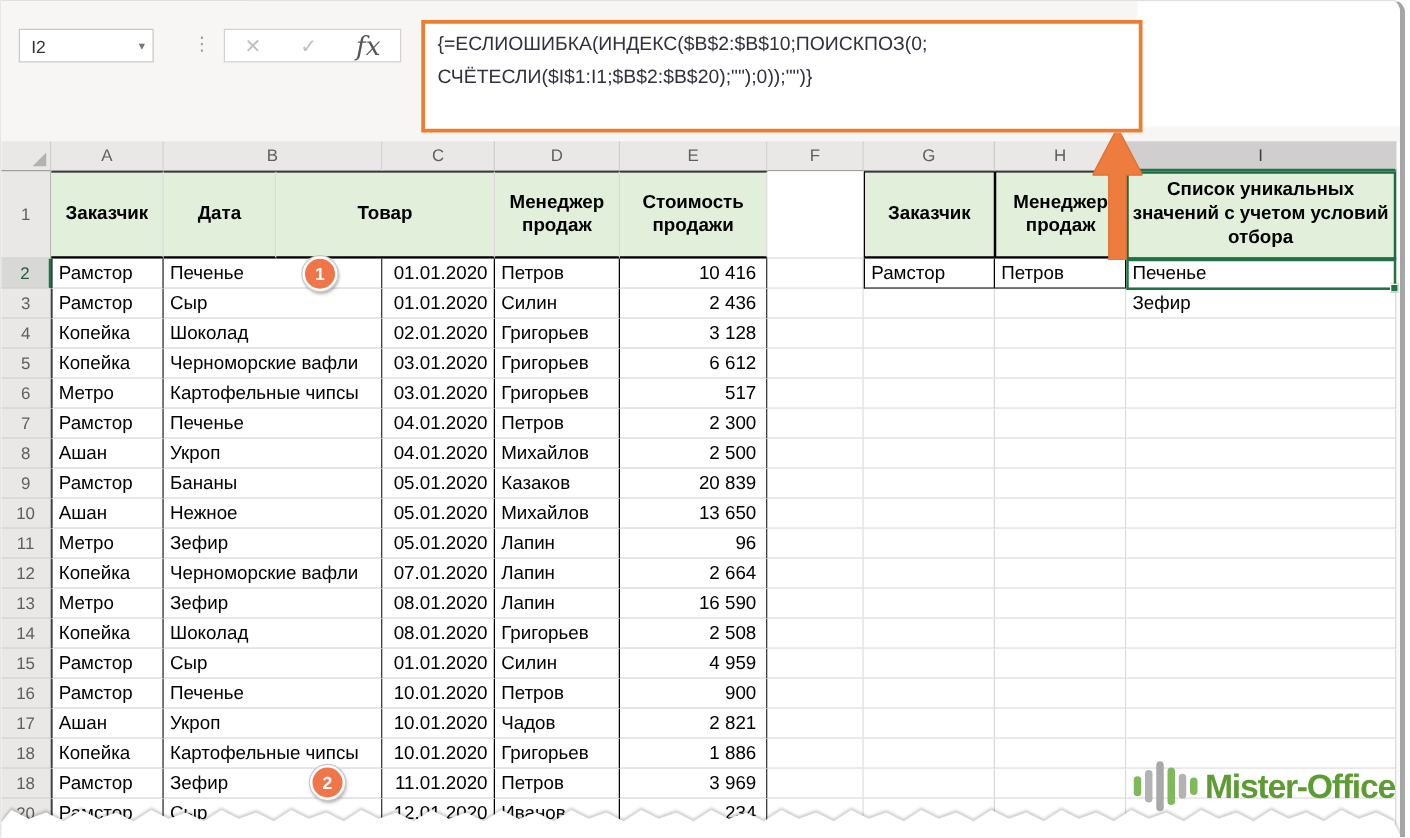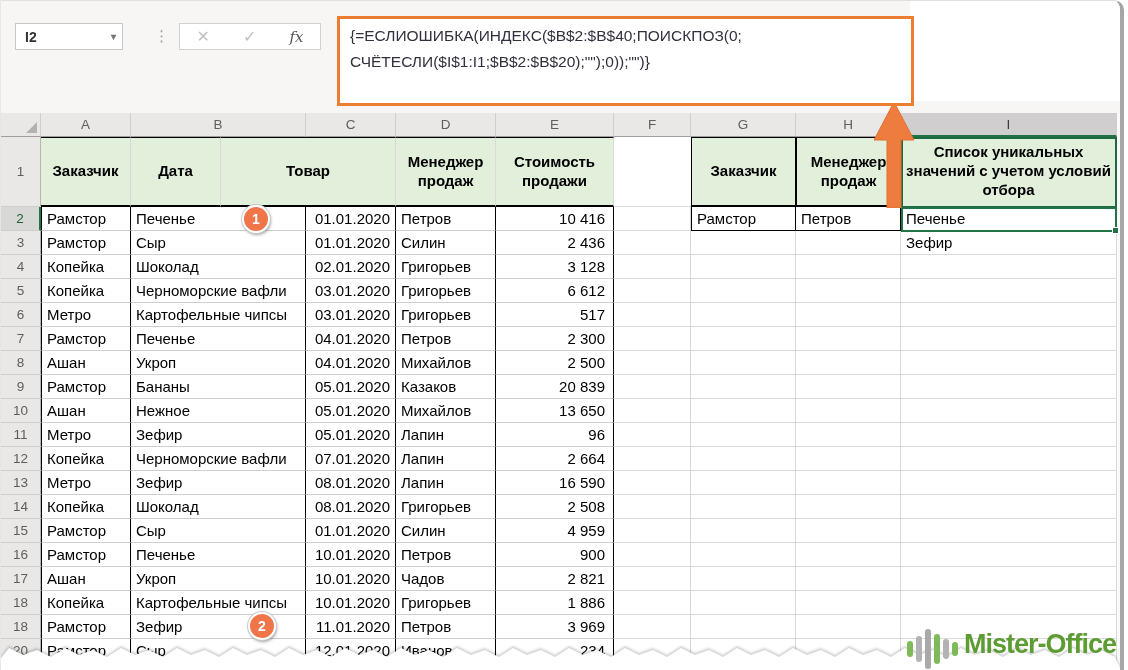--- a/index.html
+++ b/index.html
@@ -9,30 +9,30 @@
     background:#fbfafa;
     border-top:1px solid #e0e0e0; border-left:1px solid #e6e6e6;
     border-right:4px solid #a6a6a6; border-radius:0 10px 0 0;
   }
   
   .topbar { position:absolute; left:0; top:0; width:100%; height:112px; background:#f7f6f5; }
   .topbar .white-right { position:absolute; right:0; top:0; width:210px; height:100px; background:#fff; }
   .name-box {
     position:absolute; left:14px; top:22px; width:108px; height:27px; background:#fff;
     border:1px solid #c9c7c5; display:flex; align-items:center; padding:0 6px 0 9px;
-    font-size:14px; color:#333;font-weight:bold;
+    font-size:14px; color:#333;
   }
   .name-box .caret { margin-left:auto; font-size:10px; color:#777; }
   .sep-dots { position:absolute; left:153px; top:27px; font-size:15px; color:#9f9d9b; letter-spacing:0; line-height:16px; }
   .fx-group {
     position:absolute; left:178px; top:22px; width:142px; height:27px; background:#fff;
     border:1px solid #d3d1cf; display:flex; align-items:center; justify-content:space-around;
   }
   .fx-group .btn-x, .fx-group .btn-check { font-size:16px; color:#c3c1bf; }
-  .fx-group .btn-fx { font-family:"DejaVu Serif", serif; font-style:italic; font-size:15px; color:#555; }
+  .fx-group .btn-fx { font-family:"DejaVu Serif", serif; font-style:italic; font-size:21px; color:#555; }
   .formula-box {
     position:absolute; left:336px; top:15px; width:577px; height:90px; background:#fff;
     border:3px solid #ED7D31; padding:4px 10px; z-index:5;
   }
   .formula-box .f-line { font-size:15.5px; line-height:26px; color:#30303e; white-space:nowrap; }
   
   .arrow-up { position:absolute; left:873px; top:101px; z-index:4; }
   
   .sheet { position:absolute; left:0; top:112px; width:1116px; }
   .colhead-row { display:flex; height:24px; }
@@ -95,21 +95,21 @@
     position:absolute; width:28px; height:28px; border-radius:50%; background:#F0764A;
     border:2px solid #fff; box-shadow:0 0 0 1px #c9c9c9, 1px 2px 3px rgba(0,0,0,.35);
     color:#fff; font-size:14px; font-weight:bold; display:flex; align-items:center; justify-content:center;
     z-index:6;
   }
   .badge-1 { left:241px; top:204px; }
   .badge-2 { left:247px; top:611px; }
   
   .torn { position:absolute; left:0; bottom:0; width:1120px; height:26px; z-index:7; filter:drop-shadow(0 -2px 1px rgba(0,0,0,.18)); }
   
-  .logo { position:absolute; right:4px; top:628px; display:flex; z-index:8; }
+  .logo { position:absolute; right:4px; top:608px; display:flex; align-items:center; z-index:8; }
   .logo-bars { display:flex; align-items:center; gap:3px; margin-right:6px; }
   .logo-bars i { display:block; width:6px; border-radius:3px; }
   .logo-text { font-size:27px; font-weight:800; color:#5d9c33; letter-spacing:-1px; }
 </style>
 </head>
 <body>
 
 <div class="frame">
 
   <div class="topbar">
@@ -118,21 +118,21 @@
       <span>I2</span>
       <span class="caret">▾</span>
     </div>
     <div class="sep-dots">⋮</div>
     <div class="fx-group">
       <span class="btn-x">✕</span>
       <span class="btn-check">✓</span>
       <span class="btn-fx">fx</span>
     </div>
     <div class="formula-box">
-      <div class="f-line">{=ЕСЛИОШИБКА(ИНДЕКС($B$2:$B$40;ПОИСКПОЗ(0;</div>
+      <div class="f-line">{=ЕСЛИОШИБКА(ИНДЕКС($B$2:$B$10;ПОИСКПОЗ(0;</div>
       <div class="f-line">СЧЁТЕСЛИ($I$1:I1;$B$2:$B$20);"");0));"")}</div>
     </div>
   </div>
 
   <svg class="arrow-up" width="40" height="106">
     <polygon points="20,0 40,38 27,38 27,106 13,106 13,38 0,38" fill="#EE7C3E" stroke="#e06f2f" stroke-width="1"></polygon>
   </svg>
 
   <div class="sheet">
     <div class="colhead-row">

